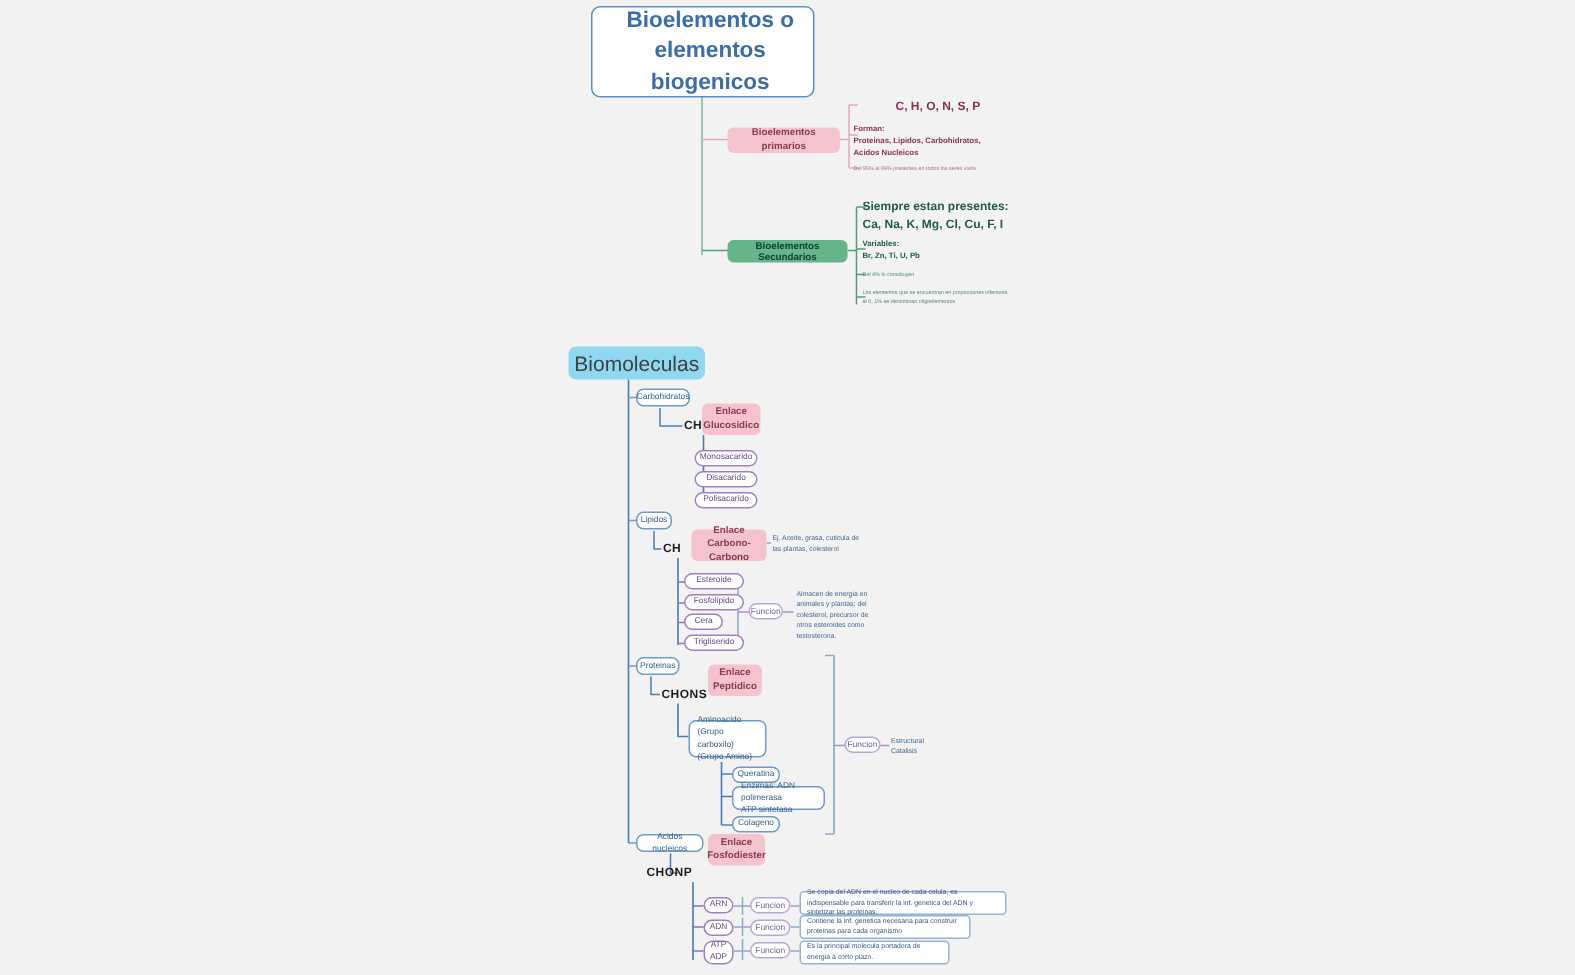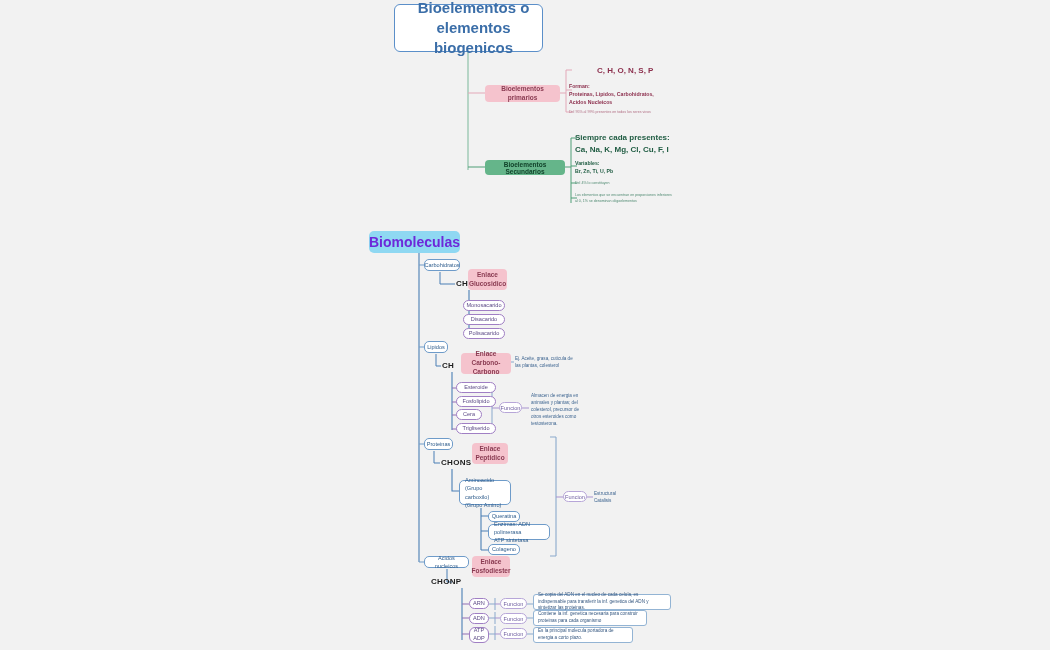--- a/index.html
+++ b/index.html
@@ -21,25 +21,26 @@
     color:#3b6ea8;
     font-size:15px;
     font-weight:600;
     text-align:center;
     line-height:1.35;
     padding:7px 10px;
   }
   .root-cyan{
     background:#8fd8f2;
     border-radius:5px;
-    color:#6d28d9;
+    color:#404040;
     font-size:14px;
-    font-weight:700;
+    font-weight:400;
     text-align:center;
     padding:6px 10px;
+    margin-left:10px;
   }
 
   
   .pill-pink{
     background:#f5c3cd;
     border-radius:4px;
     color:#8a3b52;
     font-size:6.5px;
     font-weight:700;
     text-align:center;
@@ -193,21 +194,21 @@
     <path d="M495,612 L495,624" stroke="#8aa9cc" stroke-width="1" fill="none"></path>
     <path d="M495,626 L495,640" stroke="#8aa9cc" stroke-width="1" fill="none"></path>
     <path d="M495,604 L500,604" stroke="#a893cf" stroke-width="1" fill="none"></path>
     <path d="M495,618 L500,618" stroke="#a893cf" stroke-width="1" fill="none"></path>
     <path d="M495,634 L500,634" stroke="#a893cf" stroke-width="1" fill="none"></path>
     <path d="M527,604 L533,604" stroke="#8aa9cc" stroke-width="1" fill="none"></path>
     <path d="M527,618 L533,618" stroke="#8aa9cc" stroke-width="1" fill="none"></path>
     <path d="M527,634 L533,634" stroke="#8aa9cc" stroke-width="1" fill="none"></path>
   </svg>
 
-  <div class="node root-blue" style="left:394px;top:4px;width:149px;height:48px;display:flex;align-items:center;padding-left:20px;">
+  <div class="node root-blue" style="left:394px;top:4px;width:149px;height:61px;display:flex;align-items:center;padding-left:20px;">
     <span>Bioelementos o elementos biogenicos</span>
   </div>
 
   <div class="node pill-pink" style="left:485px;top:85px;width:75px;height:17px;">
     <span>Bioelementos primarios</span>
   </div>
 
   <div class="txt t-pink-head" style="left:597px;top:65px;">C, H, O, N, S, P</div>
 
   <div class="txt" style="left:569px;top:82px;">
@@ -216,21 +217,21 @@
     <div class="t-pink-body">Acidos Nucleicos</div>
   </div>
 
   <div class="txt t-pink-small" style="left:569px;top:110px;width:130px;">Del 95% al 99% presentes en todos los seres vivos</div>
 
   <div class="node pill-green" style="left:485px;top:160px;width:80px;height:15px;">
     <span>Bioelementos Secundarios</span>
   </div>
 
   <div class="txt" style="left:575px;top:132px;">
-    <div class="t-green-head">Siempre cada presentes:</div>
+    <div class="t-green-head">Siempre estan presentes:</div>
     <div class="t-green-head">Ca, Na, K, Mg, Cl, Cu, F, I</div>
   </div>
 
   <div class="txt" style="left:575px;top:159px;">
     <div class="t-green-body">Variables:</div>
     <div class="t-green-body">Br, Zn, Ti, U, Pb</div>
   </div>
 
   <div class="txt t-green-small" style="left:575px;top:181px;width:120px;">Del 4% lo constituyen</div>
 

